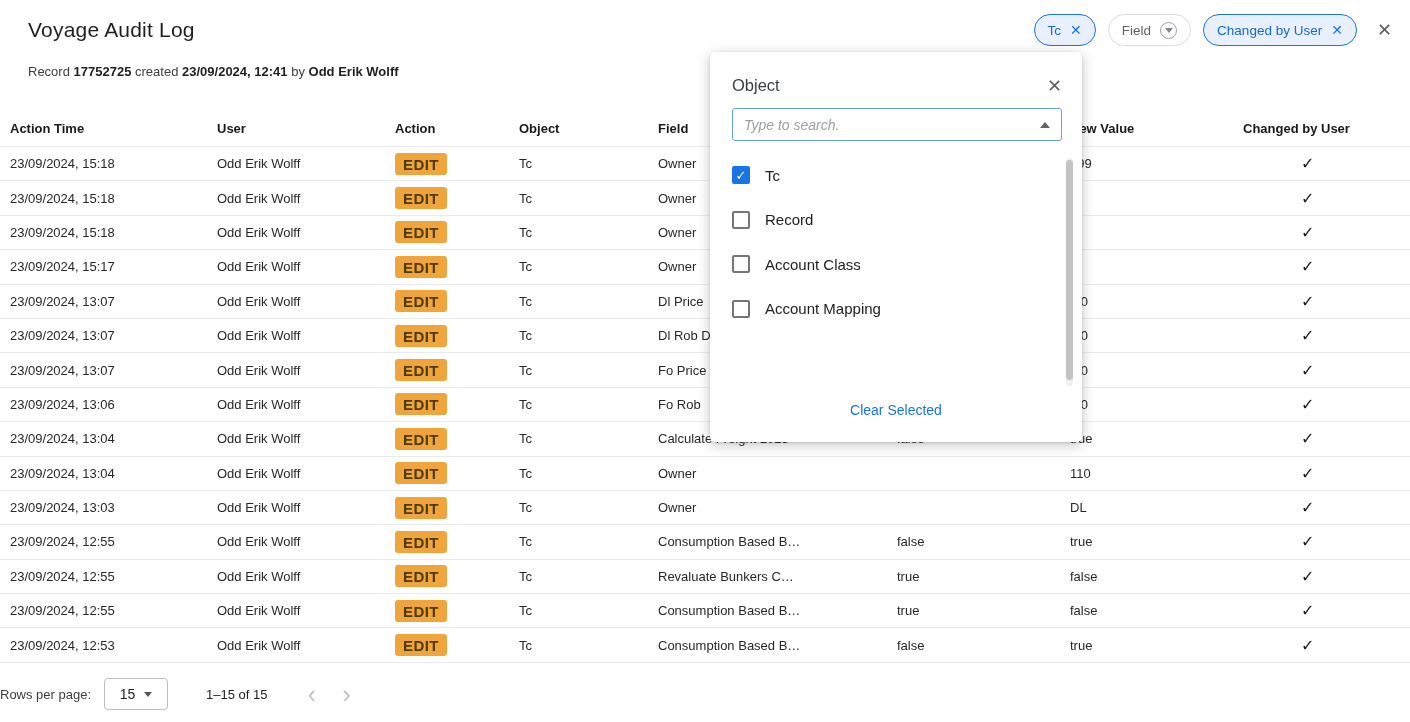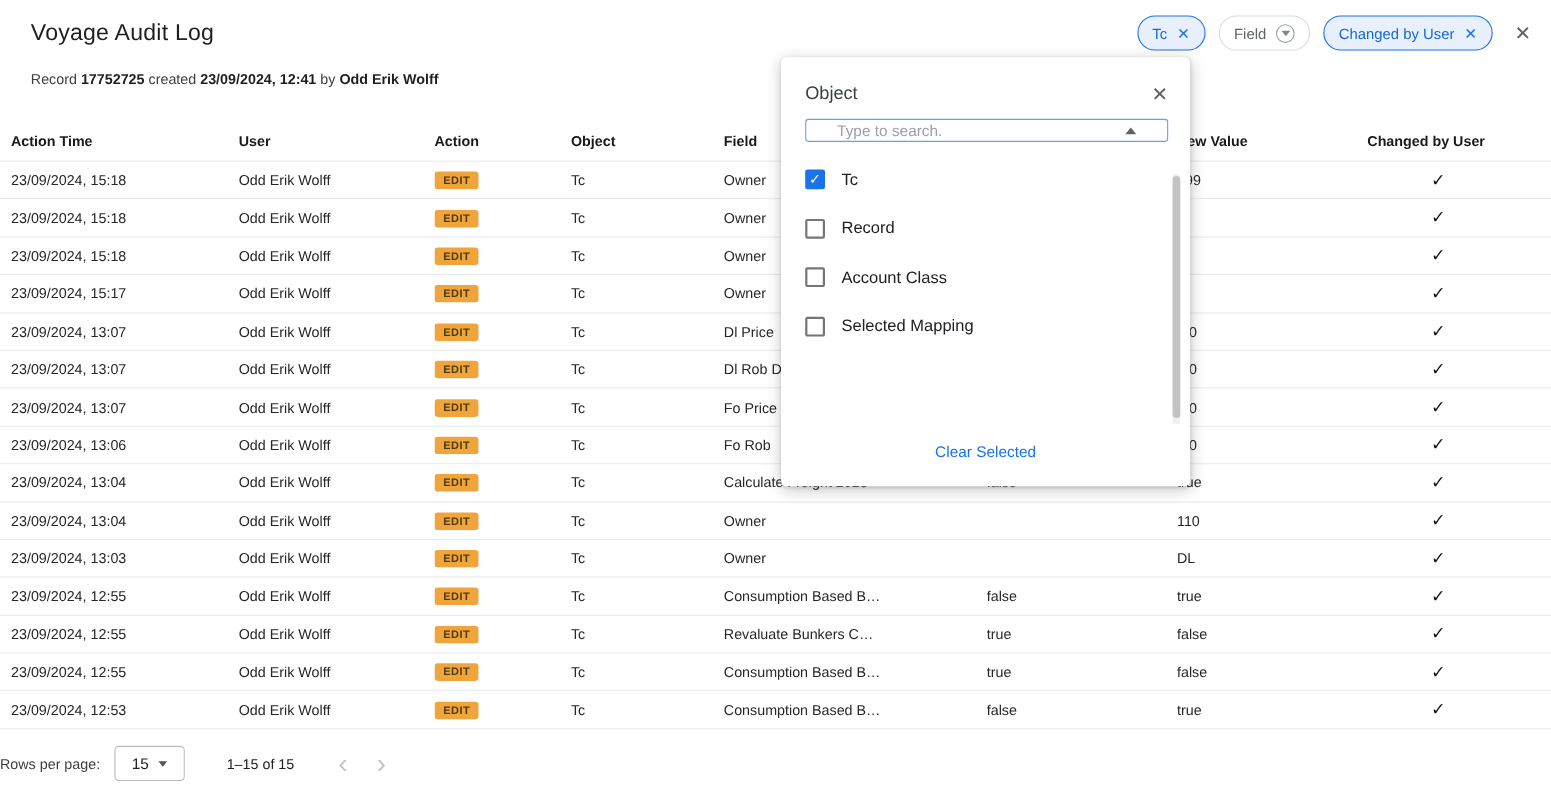--- a/index.html
+++ b/index.html
@@ -23,43 +23,43 @@
 
   .record-line { position: absolute; left: 28px; top: 64px; font-size: 13px; color: #3c4043; }
   .record-line b { color: #1f1f1f; font-weight: 700; text-align: right; }
 
   .tbl { position: absolute; left: 0; right: 0; top: 110px; }
   .tr { display: grid; grid-template-columns: 207px 178px 124px 139px 239px 173px 173px 1fr;
     align-items: center; padding-left: 10px; border-bottom: 1px solid #e9eaec; height: 34.4px;
     font-size: 13px; color: #272727; }
   .tr.head { height: 37px; font-weight: 700; color: #191919; }
   .td { overflow: hidden; white-space: nowrap; }
-  .badge { display: inline-block; background: #f0a53c; color: #4d3a05; font-size: 10px; font-weight: 700;
+  .badge { display: inline-block; background: #f0a53c; color: #4d3a05; font-size: 15px; font-weight: 700;
     letter-spacing: .4px; padding: 3px 8px 2px 8px; border-radius: 3px; }
   .check { padding-left: 58px; }
   .check span { font-size: 16px; font-weight: 700; color: #161616; }
 
   .footer { position: absolute; left: 0; right: 0; top: 666px; height: 56px; display: flex; align-items: center;
     font-size: 13px; color: #333; padding-right: 16px; }
   .rpp-label { color: #3c3c3c; }
   .rpp-select { margin-left: 13px; width: 64px; height: 32px; border: 1px solid #bdbdbd; border-radius: 4px;
     display: flex; align-items: center; justify-content: center; gap: 9px; font-size: 14px; color: #222; cursor: pointer; background: #fff; }
   .tri-down-sm { width: 0; height: 0; border-left: 4px solid transparent; border-right: 4px solid transparent; border-top: 5px solid #555; }
   .range { margin-left: 38px; color: #222; }
   .pg { font-size: 26px; color: #c4c4c4; line-height: 1; cursor: default; }
   .pg.prev { margin-left: 40px; }
   .pg.next { margin-left: 26px; margin-right: 8px; }
 
   .popup { position: absolute; left: 710px; top: 52px; width: 372px; height: 390px; background: #fff;
     border-radius: 5px; box-shadow: 0 3px 14px rgba(0,0,0,.22), 0 1px 3px rgba(0,0,0,.12); z-index: 30; }
   .popup-head { display: flex; align-items: center; justify-content: space-between; padding: 24px 20px 0 22px; }
   .popup-title { font-size: 16.5px; font-weight: 500; color: #3c4043; }
   .popup-close { font-size: 18px; color: #5f6368; cursor: pointer; line-height: 1; }
-  .popup-search { margin: 13px 20px 0 22px; height: 21px; border: 1.5px solid #6d9eeb; border-radius: 3px;
-    display: flex; align-items: center; justify-content: space-between; padding: 0 28px; cursor: text; }
+  .popup-search { margin: 13px 20px 0 22px; height: 33px; border: 1.5px solid #6d9eeb; border-radius: 3px;
+    display: flex; align-items: center; justify-content: space-between; padding: 0 11px; cursor: text; font-style: italic; }
   .popup-placeholder { font-size: 14px; color: #9aa0a6; }
   .tri-up { width: 0; height: 0; border-left: 5px solid transparent; border-right: 5px solid transparent; border-bottom: 6px solid #5f6368; }
   .popup-list { margin-top: 12px; }
   .opt { height: 44.5px; display: flex; align-items: center; gap: 15px; padding-left: 22px; cursor: pointer; }
   .cb { width: 18px; height: 18px; border: 2px solid #757575; border-radius: 2px; flex: 0 0 auto;
     display: flex; align-items: center; justify-content: center; }
   .cb.on { background: #1a73e8; border-color: #1a73e8; color: #fff; font-size: 13px; font-weight: 700; }
   .opt-label { font-size: 15px; color: #202124; }
   .popup-scroll { position: absolute; right: 9px; top: 106px; width: 7px; height: 228px; background: #f0f0f0; border-radius: 4px; }
   .popup-thumb { position: absolute; top: 2px; left: 0; width: 7px; height: 220px; background: #c3c3c3; border-radius: 4px; }
@@ -284,21 +284,21 @@
         <div class="opt">
           <span class="cb"></span>
           <span class="opt-label">Record</span>
         </div>
         <div class="opt">
           <span class="cb"></span>
           <span class="opt-label">Account Class</span>
         </div>
         <div class="opt">
           <span class="cb"></span>
-          <span class="opt-label">Selected Mapping</span>
+          <span class="opt-label">Account Mapping</span>
         </div>
       </div>
     <div class="popup-scroll">
       <div class="popup-thumb"></div>
     </div>
     <div class="popup-clear">Clear Selected</div>
   </div>
 
   <div class="footer">
     <span class="rpp-label">Rows per page:</span>

